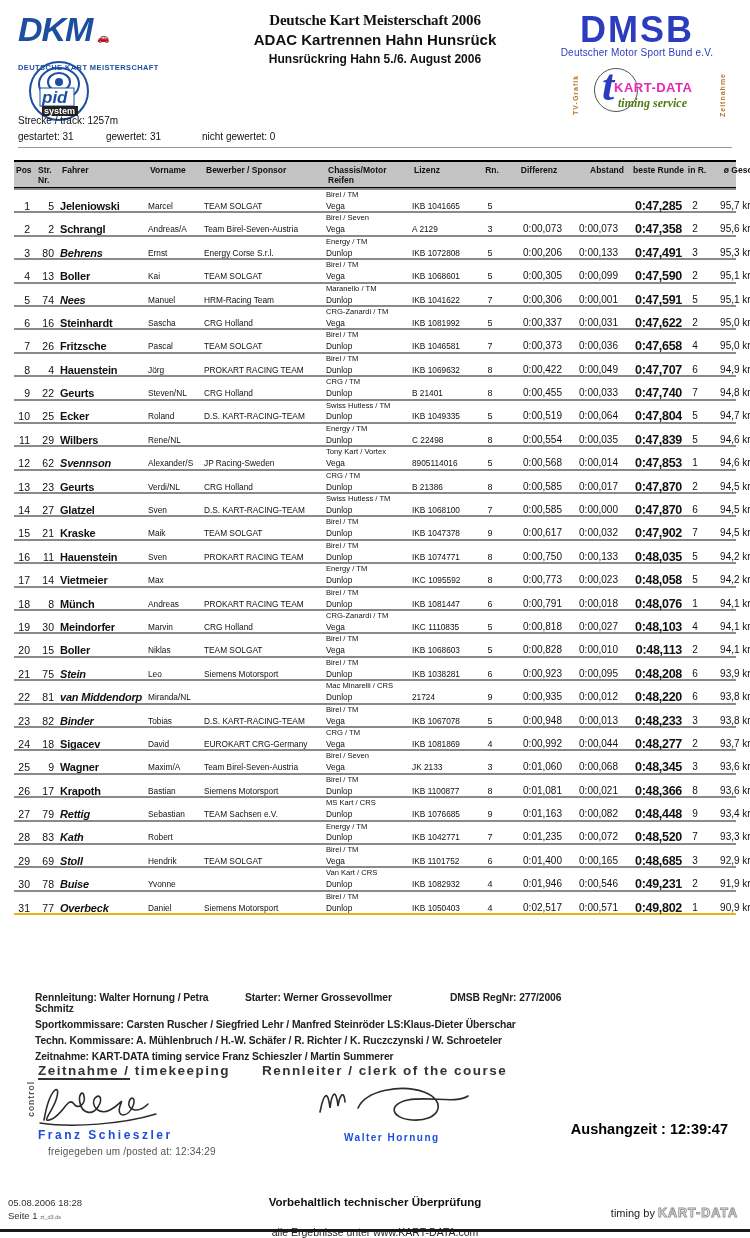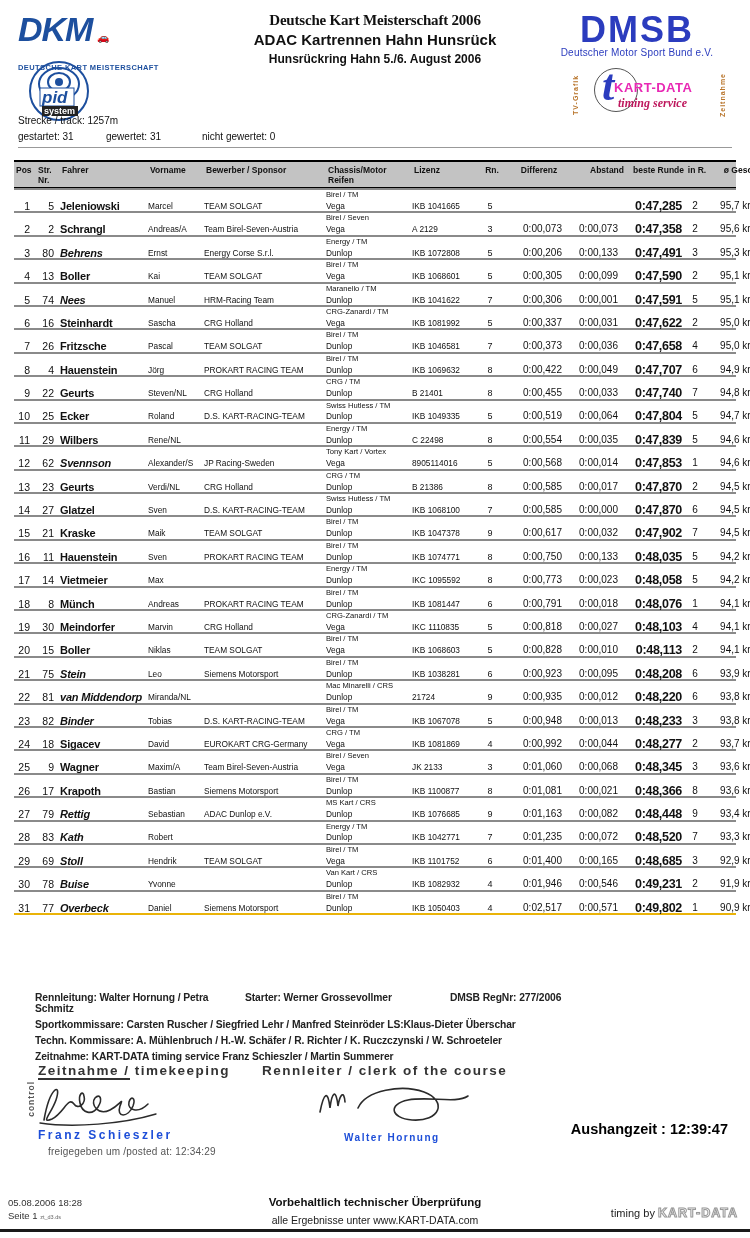--- a/index.html
+++ b/index.html
@@ -22,21 +22,21 @@
   .dmsb-word { font-size:36px; font-weight:bold; color:#2b3cbe; letter-spacing:2px; line-height:32px;}
   .dmsb-sub { font-size:10px; color:#2b3cbe; margin-top:1px; letter-spacing:0.2px;}
   .kd-logo { position:absolute; right:28px; top:58px; width:150px; height:58px;}
   .kd-vert { position:absolute; font-size:7px; font-weight:bold; color:#b8742a; letter-spacing:1px;
     writing-mode:vertical-rl; transform:rotate(180deg); height:58px; text-align:center;}
   .kd-vert.left { left:0; } .kd-vert.right { right:-4px; }
   .kd-circle { position:absolute; left:22px; top:2px; width:44px; height:44px; border:1.5px solid #555; border-radius:50%; }
   .kd-t { position:absolute; left:30px; top:-4px; font-size:44px; color:#2b3cbe; font-style:italic; font-family:"Liberation Serif",serif; font-weight:bold; line-height:48px;}
   .kd-name { position:absolute; left:42px; top:14px; font-size:13px; font-weight:bold; color:#e829b4;
     letter-spacing:0.5px; text-shadow:0 0 1px #fff;}
-  .kd-tag { position:absolute; left:46px; top:30px; font-size:12px; color:#be185d; font-style:italic; font-family:"Liberation Serif",serif; font-weight:bold;}
+  .kd-tag { position:absolute; left:46px; top:30px; font-size:12px; color:#4d7c0f; font-style:italic; font-family:"Liberation Serif",serif; font-weight:bold;}
 
   
   .info { position:absolute; top:115px; left:18px; width:714px; font-size:10px; }
   .info-line2 { margin-top:5px; display:flex; }
   .info-line2 span { display:inline-block; }
   .inf-b { width:88px; } .inf-c { width:96px; }
   .info-rule { margin-top:5px; border-top:1.5px solid #999; width:714px;}
 
   
   :root { --cols: 22px 24px 88px 56px 122px 86px 60px 36px 58px 56px 60px 26px 56px; }
@@ -83,21 +83,21 @@
   .sig-name.small { font-size:10px; letter-spacing:1.5px; margin-left:82px;}
   .posted { font-size:10px; color:#555; margin-top:4px; margin-left:10px; letter-spacing:0.2px;}
   .aushang { position:absolute; right:22px; top:58px; font-size:14.5px; font-weight:bold; color:#000;}
 
   
   .footer { position:absolute; top:1196px; left:0; width:750px; }
   .foot-left { position:absolute; left:8px; top:0; font-size:9.5px; color:#333; line-height:13px;}
   .foot-file { font-size:5.5px; color:#666; }
   .foot-center { position:absolute; left:175px; top:0; width:400px; text-align:center;}
   .fc-b { font-size:11.5px; font-weight:bold; }
-  .fc-s { font-size:10.5px; color:#222; margin-top:6px;}
+  .fc-s { font-size:10.5px; color:#222; margin-top:18px;}
   .foot-right { position:absolute; right:12px; top:10px; font-size:11px; color:#222;}
   .outline-brand { font-weight:bold; font-size:12.5px; color:#fff; letter-spacing:1px;
     -webkit-text-stroke:1px #999; text-shadow:0 0 1px #999; }
   .bottom-rule { position:absolute; top:1229px; left:0; width:750px; height:2.5px; background:#1a1a1a; }
 </style>
 </head>
 <body>
 
 <div class="header">
   <div class="dkm">
@@ -659,21 +659,21 @@
     </div>
   </div>
 
   <div class="row">
     <div class="row-top"><span>MS Kart / CRS</span></div>
     <div class="row-main">
       <span class="c pos">27</span>
       <span class="c nr">79</span>
       <span class="c name italic">Rettig</span>
       <span class="c vorname">Sebastian</span>
-      <span class="c sponsor">ADAC Dunlop e.V.</span>
+      <span class="c sponsor">TEAM Sachsen e.V.</span>
       <span class="c tyre">Dunlop</span>
       <span class="c lizenz">IKB 1076685</span>
       <span class="c rn">9</span>
       <span class="c diff r">0:01,163</span>
       <span class="c abst r">0:00,082</span>
       <span class="c beste r">0:48,448</span>
       <span class="c inr ctr">9</span>
       <span class="c geschw r">93,4 km/h</span>
     </div>
   </div>

